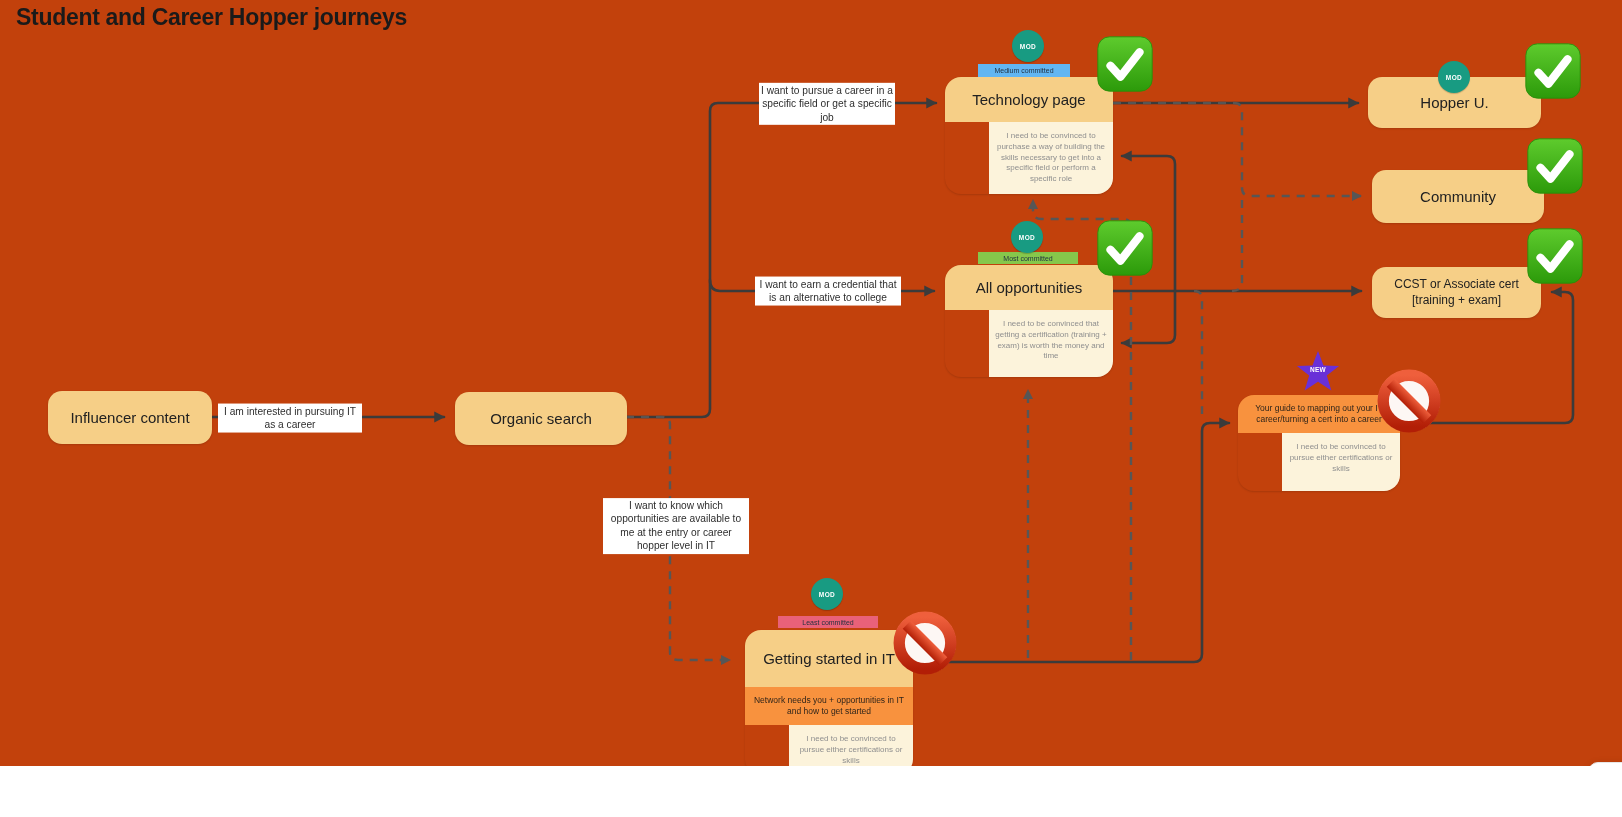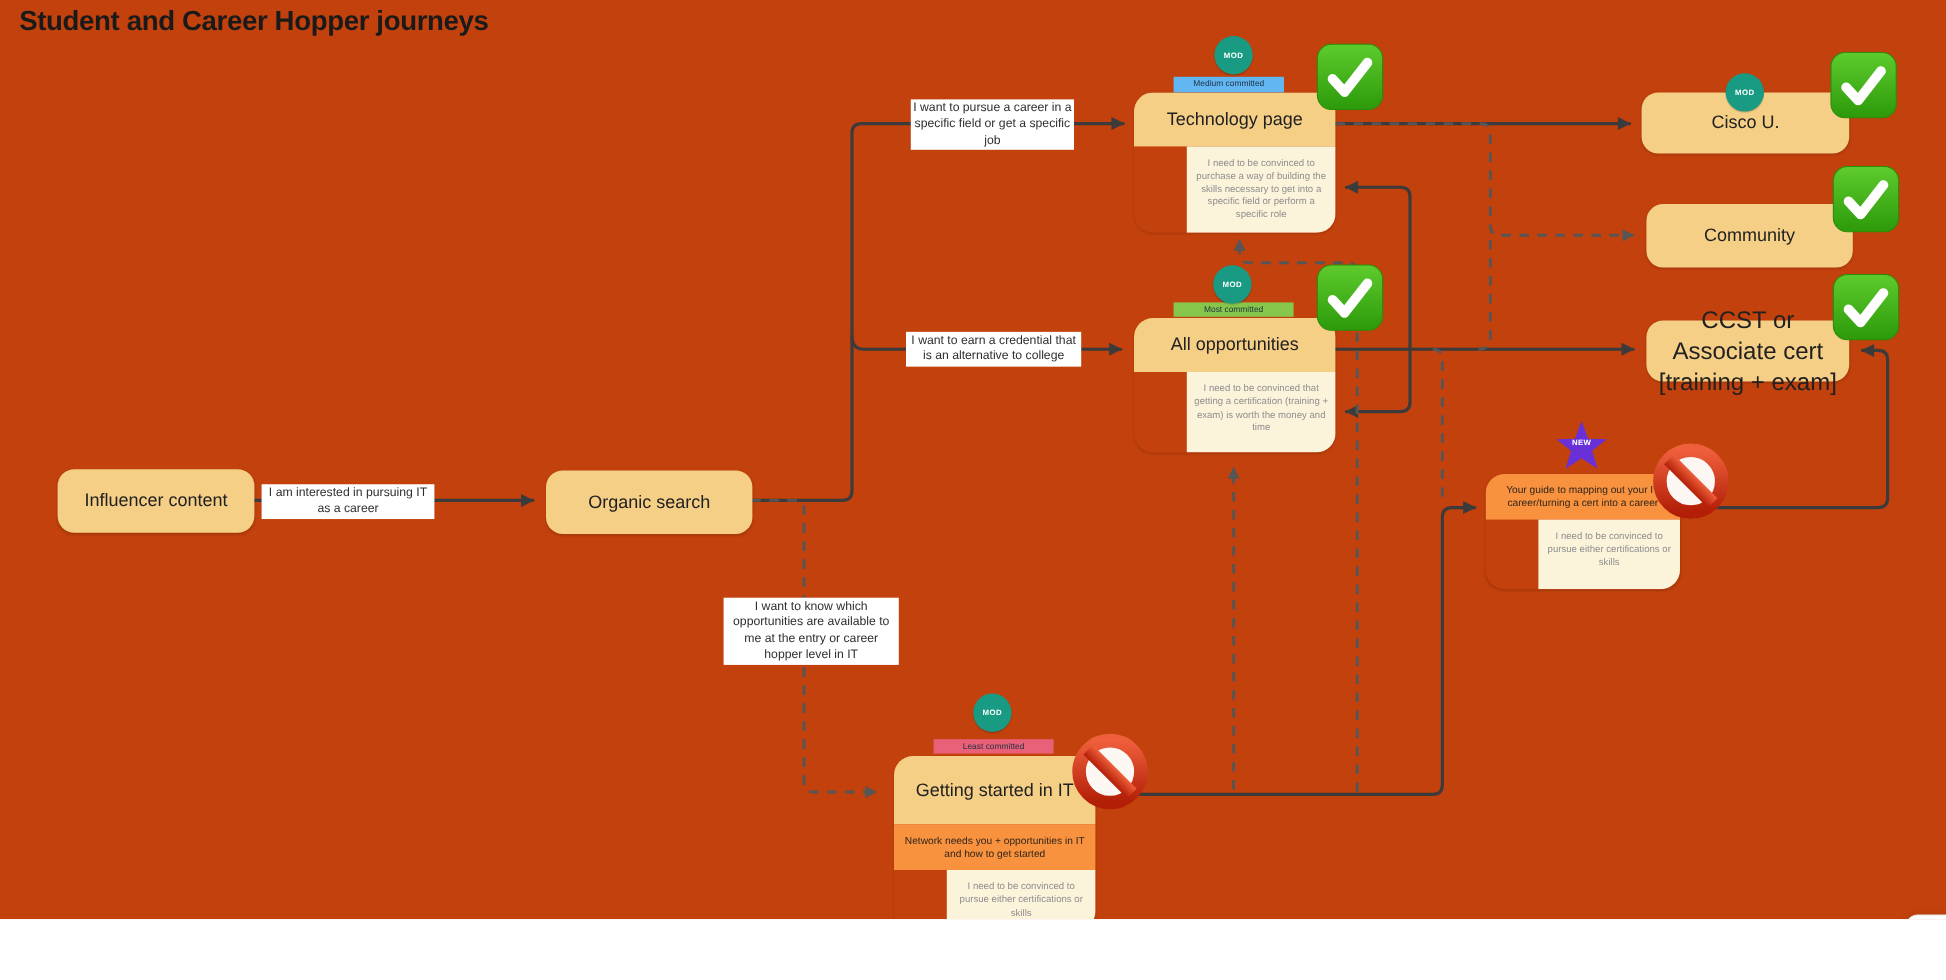--- a/index.html
+++ b/index.html
@@ -94,26 +94,26 @@
   <div class="elabel" style="left:828px;top:291px;width:142px">I want to earn a credential that is an alternative to college</div>
   <div class="elabel" style="left:676px;top:526px;width:142px">I want to know which opportunities are available to me at the entry or career hopper level in IT</div>
 
   <div class="simple" style="left:455px;top:392px;width:168px;height:53px">
     <span>Organic search</span>
   </div>
   <div class="simple" style="left:48px;top:391px;width:160px;height:53px">
     <span>Influencer content</span>
   </div>
   <div class="simple" style="left:1368px;top:77px;width:169px;height:51px">
-    <span>Cisco U.</span>
+    <span>Hopper U.</span>
   </div>
   <div class="simple" style="left:1372px;top:170px;width:168px;height:53px">
     <span>Community</span>
   </div>
-  <div class="simple" style="left:1372px;top:267px;width:165px;height:51px;font-size:20px;line-height:1.3">
+  <div class="simple" style="left:1372px;top:267px;width:165px;height:51px;font-size:12px;line-height:1.3">
     <span>CCST or Associate cert [training + exam]</span>
   </div>
 
   <div class="node" style="left:945px;top:77px;width:168px">
     <div class="node-title" style="height:45px">Technology page</div>
     <div class="node-need" style="min-height:48px">I need to be convinced to purchase a way of building the skills necessary to get into a specific field or perform a specific role</div>
   </div>
 
   <div class="node" style="left:945px;top:265px;width:168px">
     <div class="node-title" style="height:45px">All opportunities</div>

